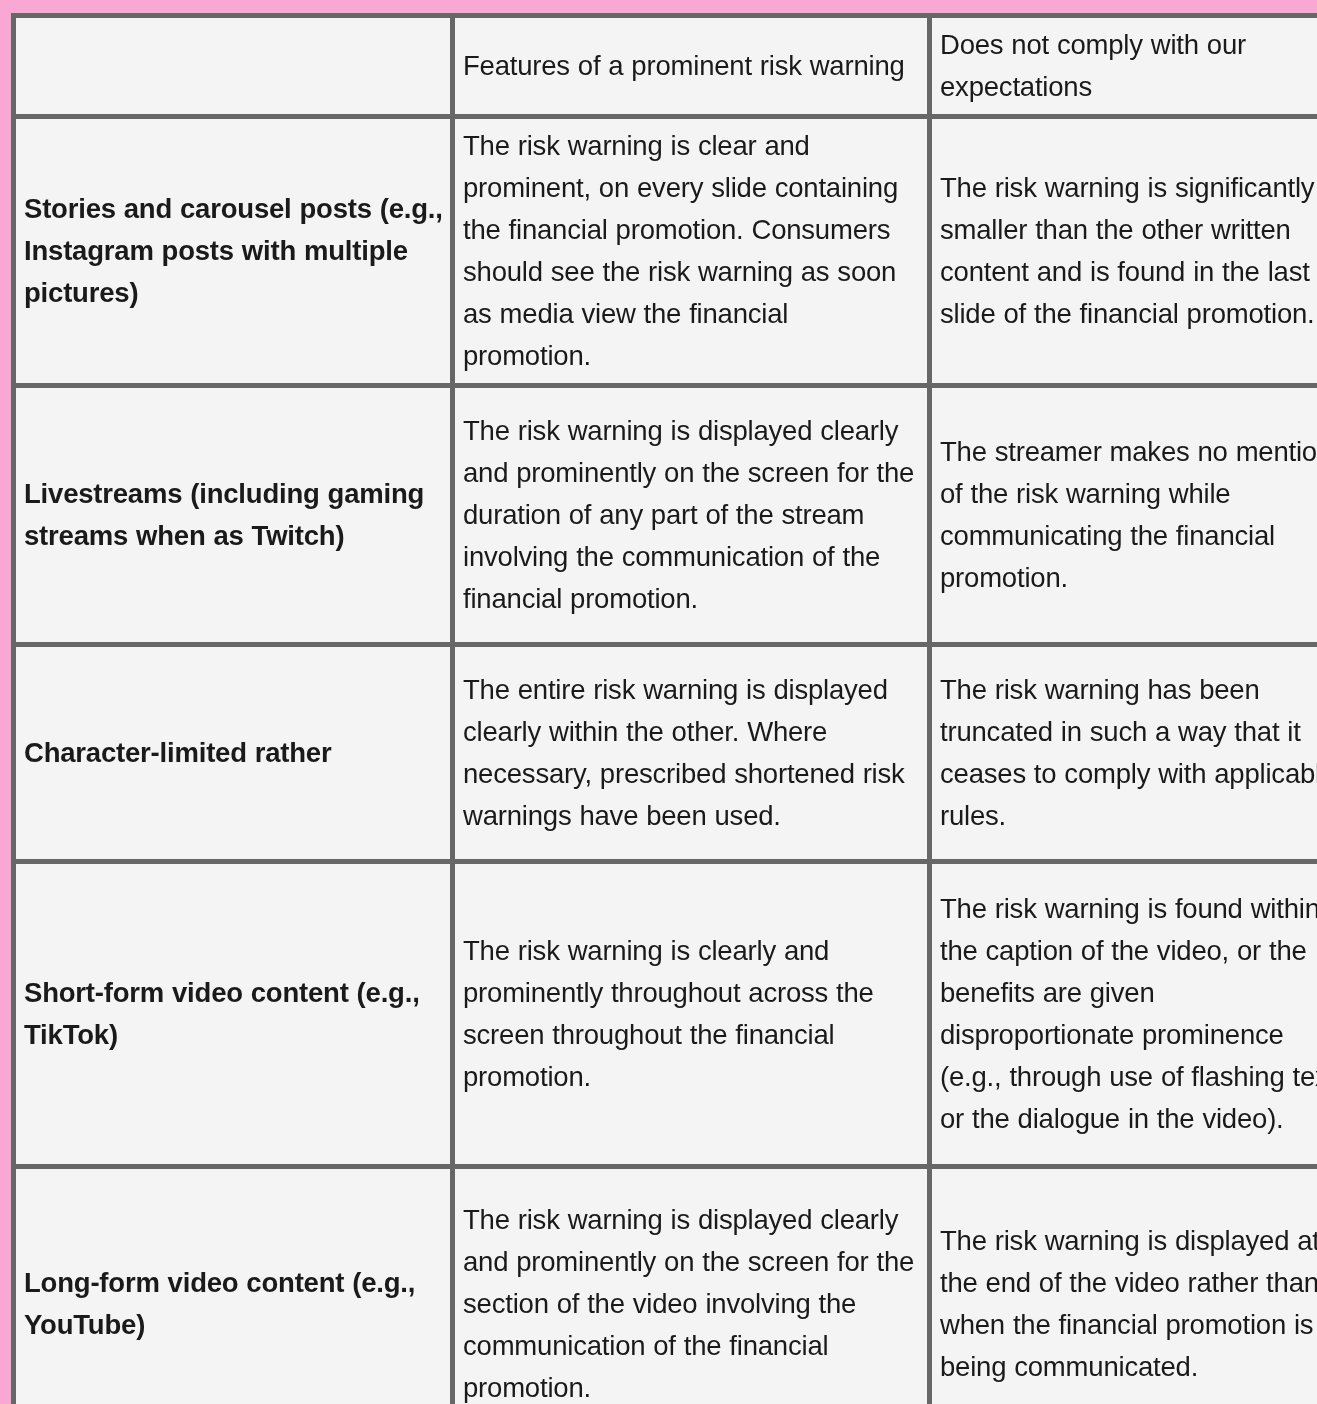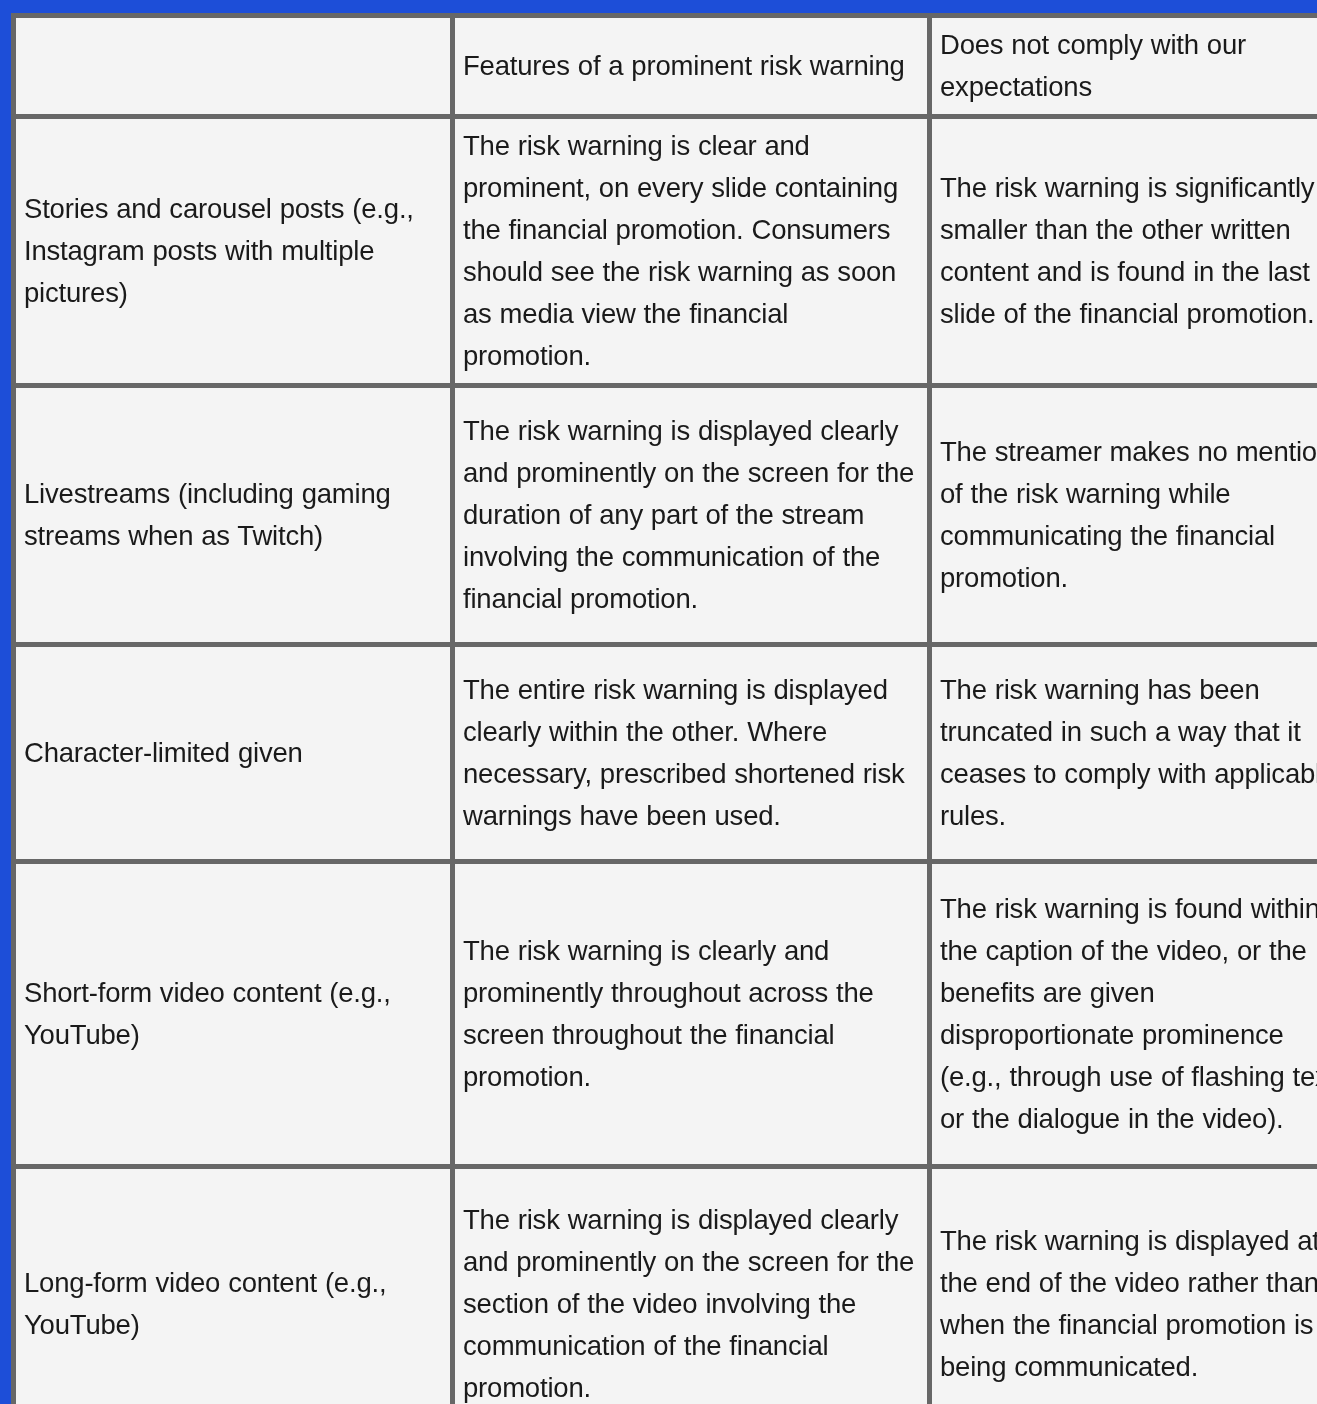--- a/index.html
+++ b/index.html
@@ -14,21 +14,21 @@
     color: #1a1a1a;
     overflow: hidden;
   }
 
   .page {
     position: absolute;
     left: 0;
     top: 0;
     width: 1317px;
     height: 1404px;
-    background: #1d4ed8;
+    background: #f9a8d4;
   }
 
   table.risk-table {
     position: absolute;
     left: 11px;
     top: 13px;
     width: 1289px;
     border-collapse: collapse;
     background: #f4f4f4;
     table-layout: fixed;
@@ -40,21 +40,21 @@
     vertical-align: middle;
     padding: 6px 6px 6px 8px;
     font-size: 27.5px;
     line-height: 42px;
     letter-spacing: -0.2px;
     word-spacing: 0.5px;
   }
 
   td.col-label {
     width: 420px;
-    font-weight: normal;
+    font-weight: bold;
   }
   td.col-good {
     width: 458px;
   }
   td.col-bad {
     width: 406px;
   }
 
   td.header-cell {
     vertical-align: top;
@@ -101,27 +101,27 @@
         <td class="col-bad detail-cell-mid">The risk warning is significantly smaller than the other written content and is found in the last slide of the financial promotion.</td>
       </tr>
 
       <tr class="row-2">
         <td class="col-label">Livestreams (including gaming streams when as Twitch)</td>
         <td class="col-good detail-cell">The risk warning is displayed clearly and prominently on the screen for the duration of any part of the stream involving the communication of the financial promotion.</td>
         <td class="col-bad detail-cell-mid">The streamer makes no mention of the risk warning while communicating the financial promotion.</td>
       </tr>
 
       <tr class="row-3">
-        <td class="col-label">Character-limited given</td>
+        <td class="col-label">Character-limited rather</td>
         <td class="col-good detail-cell">The entire risk warning is displayed clearly within the other. Where necessary, prescribed shortened risk warnings have been used.</td>
         <td class="col-bad detail-cell-mid">The risk warning has been truncated in such a way that it ceases to comply with applicable rules.</td>
       </tr>
 
       <tr class="row-4">
-        <td class="col-label">Short-form video content (e.g., YouTube)</td>
+        <td class="col-label">Short-form video content (e.g., TikTok)</td>
         <td class="col-good detail-cell-mid">The risk warning is clearly and prominently throughout across the screen throughout the financial promotion.</td>
         <td class="col-bad detail-cell">The risk warning is found within the caption of the video, or the benefits are given disproportionate prominence (e.g., through use of flashing text or the dialogue in the video).</td>
       </tr>
 
       <tr class="row-5">
         <td class="col-label">Long-form video content (e.g., YouTube)</td>
         <td class="col-good detail-cell">The risk warning is displayed clearly and prominently on the screen for the section of the video involving the communication of the financial promotion.</td>
         <td class="col-bad detail-cell-mid">The risk warning is displayed at the end of the video rather than when the financial promotion is being communicated.</td>
       </tr>
     </tbody>

